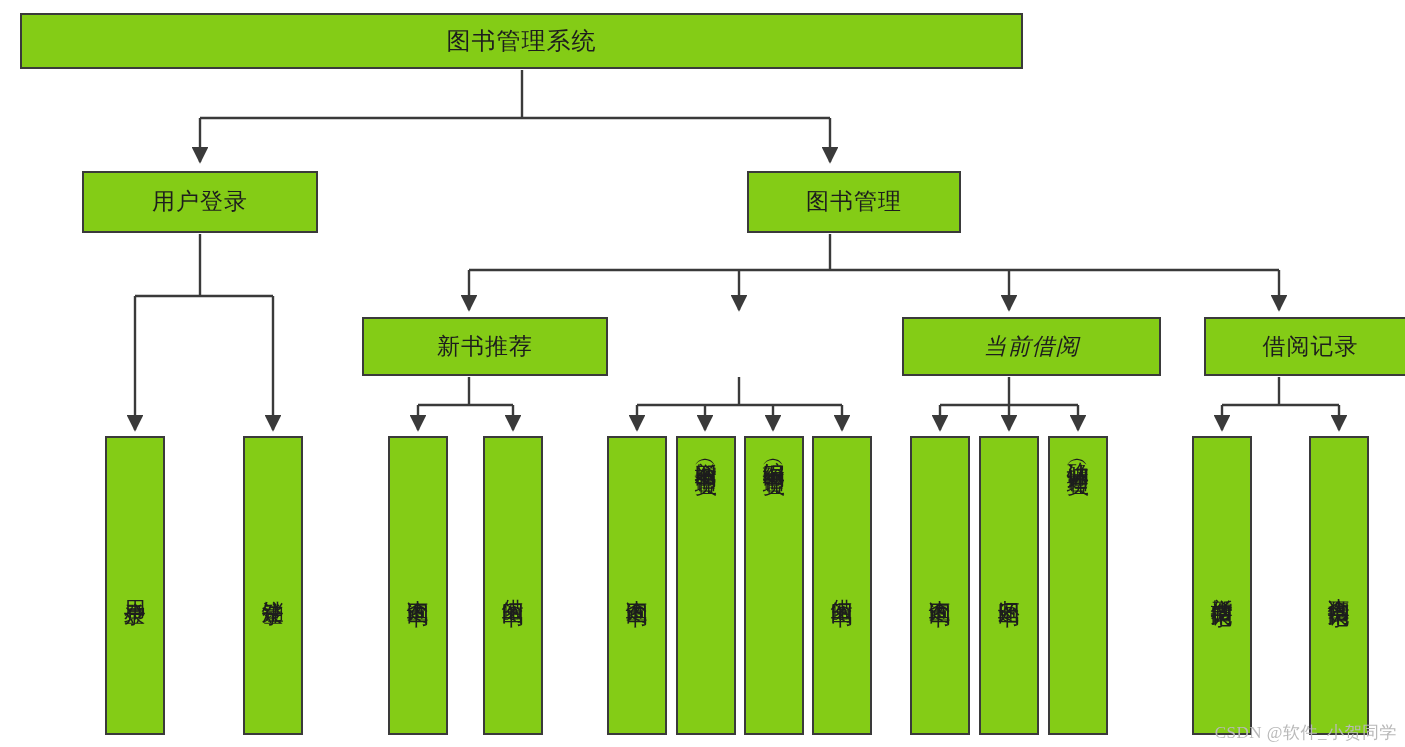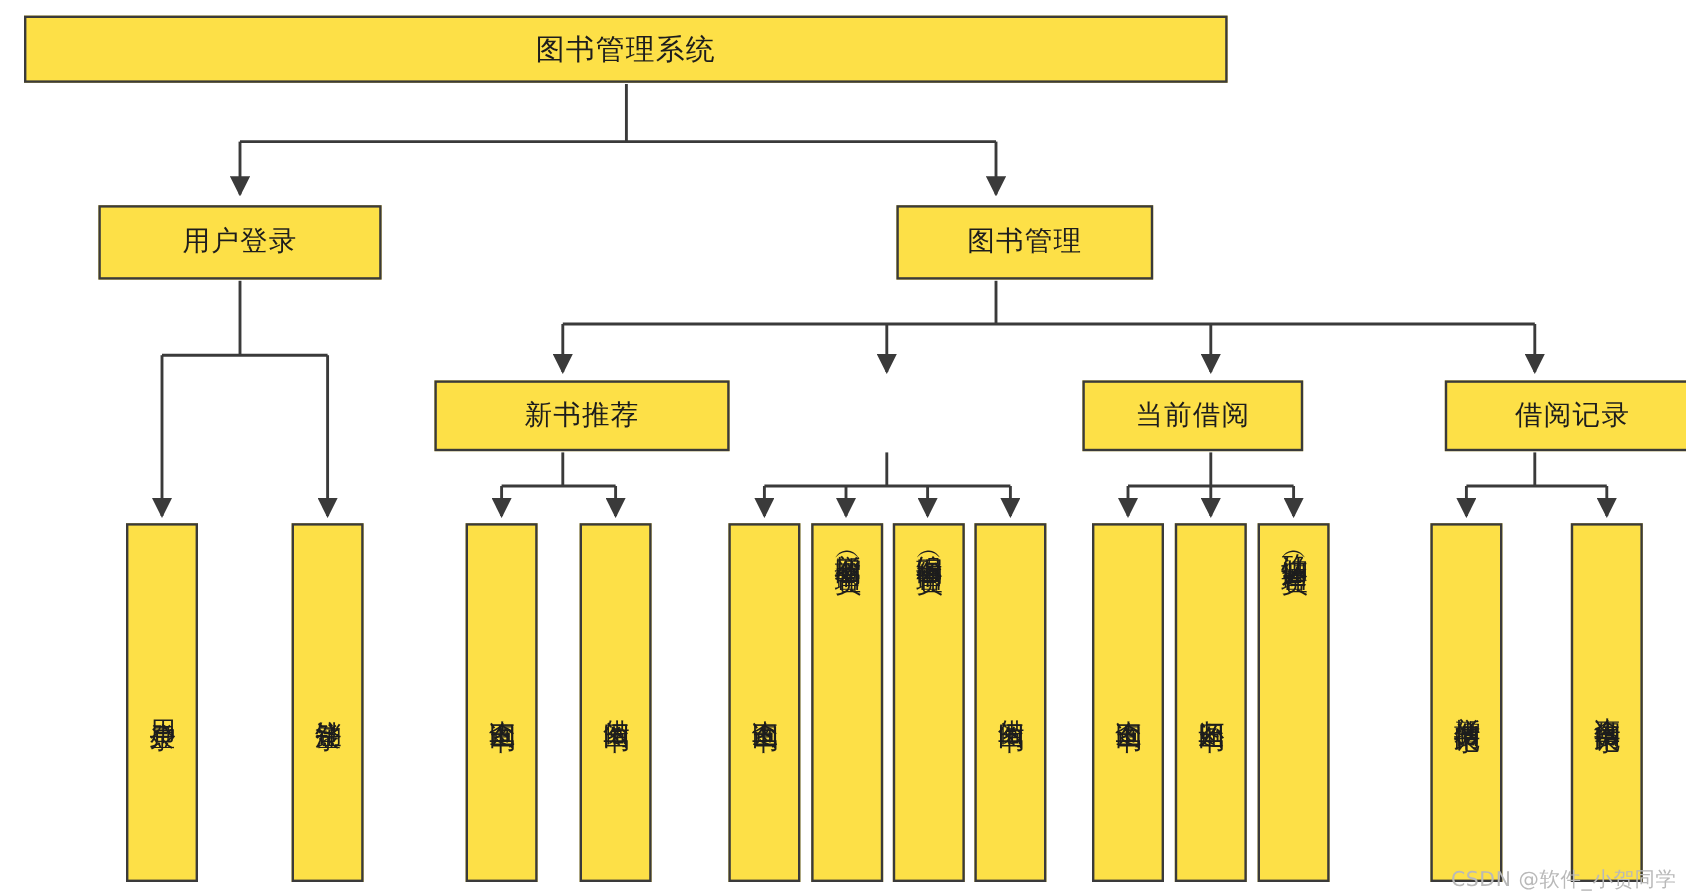--- a/index.html
+++ b/index.html
@@ -22,21 +22,21 @@
     position: absolute;
     left: 0;
     top: 0;
     width: 1405px;
     height: 747px;
     pointer-events: none;
   }
   .node {
     position: absolute;
     box-sizing: border-box;
-    background: #fde047;
+    background: #84cc16;
     border: 2px solid #3a3a3a;
     display: flex;
     align-items: center;
     justify-content: center;
     color: #1d1d1d;
   }
   .node.horiz {
     font-size: 23px;
     letter-spacing: 1px;
     line-height: 1.2;
@@ -64,20 +64,21 @@
   }
   #watermark {
     position: absolute;
     right: 8px;
     bottom: 3px;
     font-size: 17px;
     color: #b9b9b9;
     letter-spacing: 0.5px;
     white-space: nowrap;
     user-select: none;
+    font-family: Liberation Serif, serif;
   }
 </style>
 </head>
 <body>
 
 <div id="canvas">
 
   <svg class="edges" viewBox="0 0 1405 747">
     <defs>
       <marker id="arrow" viewBox="0 0 10 10" refX="9" refY="5" markerWidth="7" markerHeight="7" orient="auto-start-reverse">
@@ -131,21 +132,21 @@
 
   <div class="node horiz" id="root-node" style="left:20px; top:13px; width:1003px; height:56px;">图书管理系统</div>
 
   <div class="node horiz" style="left:82px; top:171px; width:236px; height:62px;">用户登录</div>
 
   <div class="node horiz" style="left:747px; top:171px; width:214px; height:62px;">图书管理</div>
 
   <div class="node horiz" style="left:362px; top:317px; width:246px; height:59px;">新书推荐</div>
 
 
-  <div class="node horiz" style="left:902px; top:317px; width:184px; height:59px;">当前借阅</div>
+  <div class="node horiz" style="left:902px; top:317px; width:259px; height:59px;font-style:italic;">当前借阅</div>
 
   <div class="node horiz" style="left:1172px; top:317px; width:213px; height:59px;margin-left:32px;">借阅记录</div>
 
   <div class="node vert centered" style="left:105px; top:436px; width:60px; height:299px;">
     <span class="vtext">用户登录</span>
   </div>
 
   <div class="node vert centered" style="left:243px; top:436px; width:60px; height:299px;">
     <span class="vtext">注销登录</span>
   </div>

